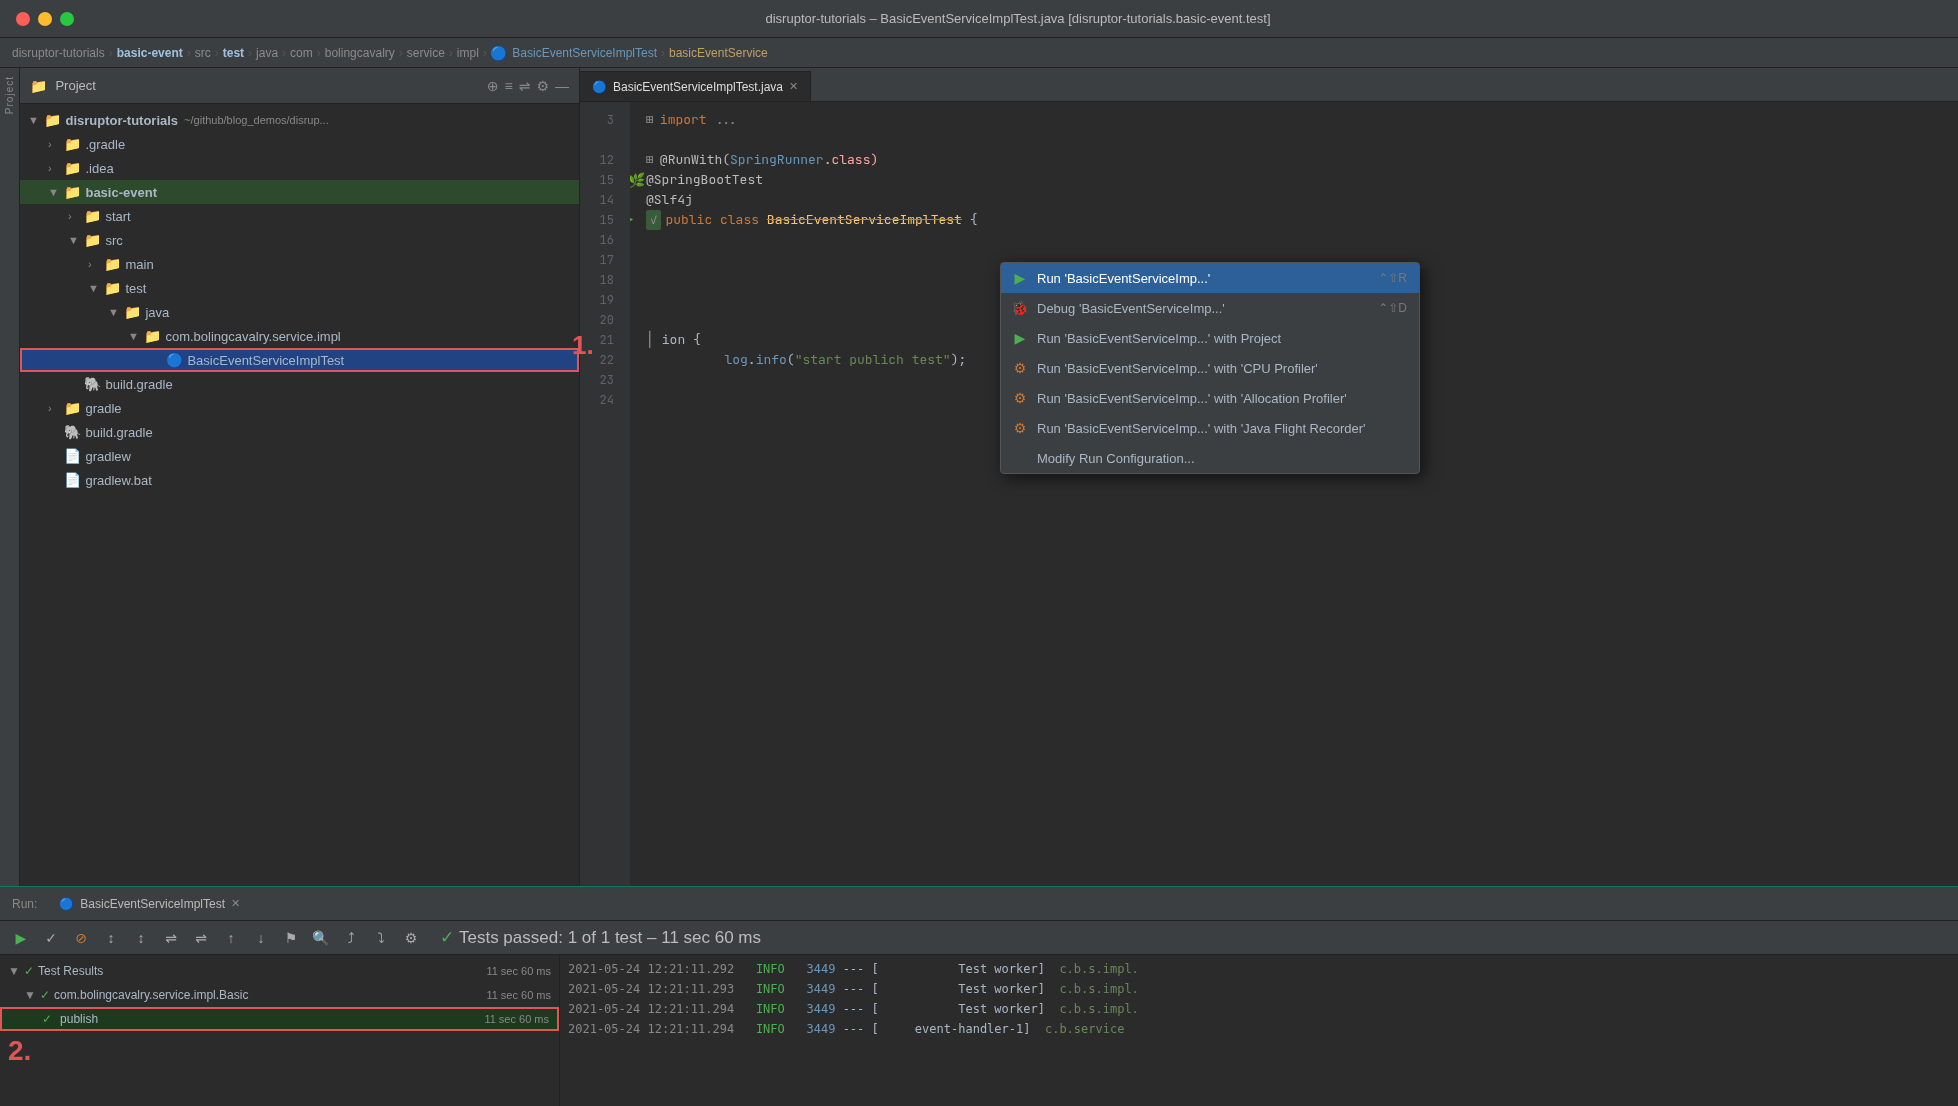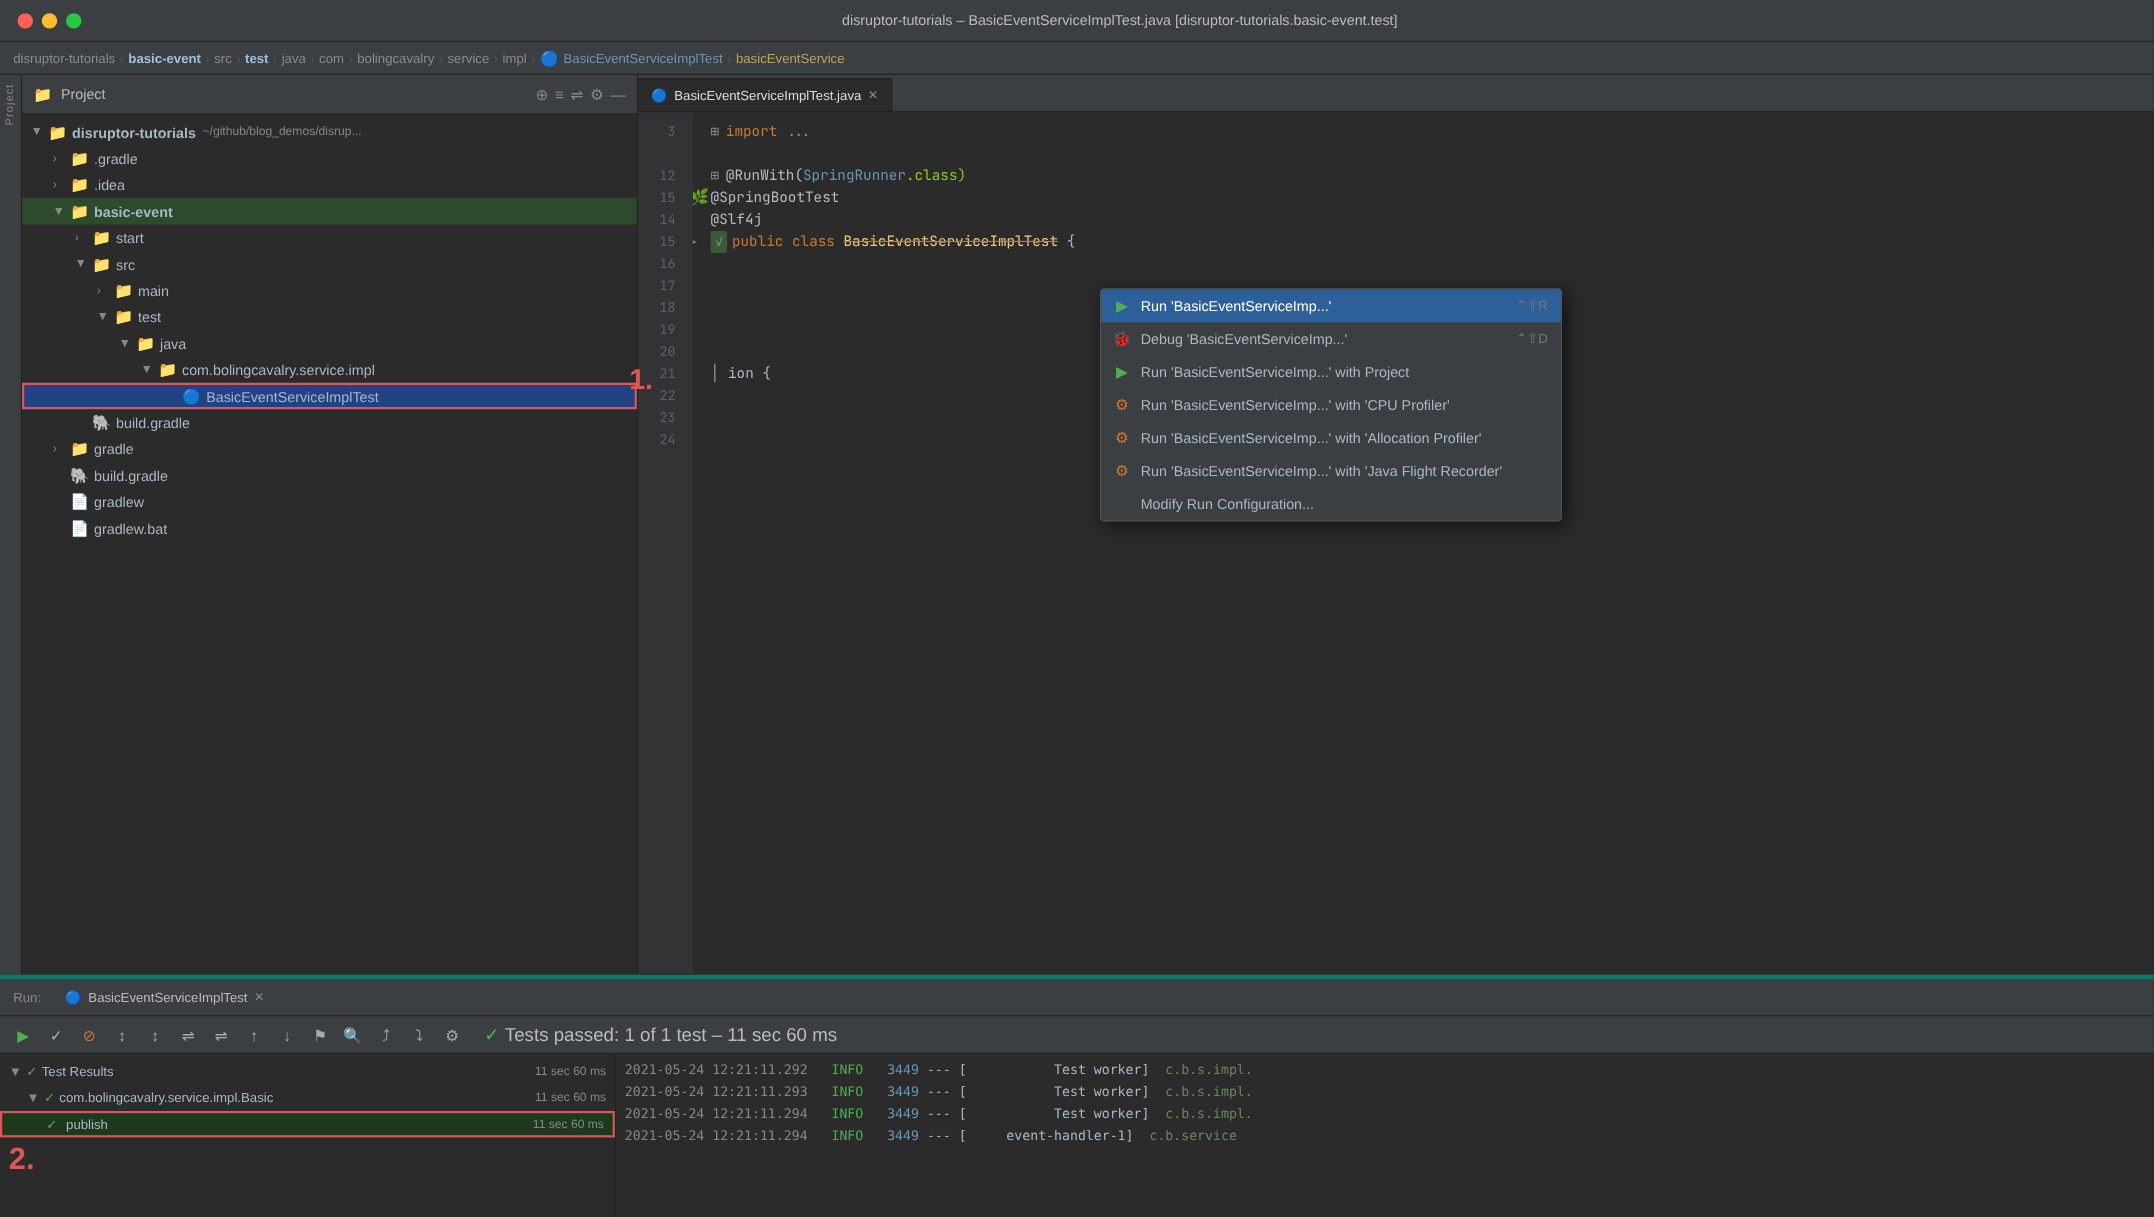--- a/index.html
+++ b/index.html
@@ -252,21 +252,21 @@
     .menu-item.active { background: #2d6099; }
     .menu-icon { font-size: 14px; width: 18px; text-align: center; }
     .menu-label { flex: 1; color: #a9b7c6; }
     .menu-shortcut { color: #777; font-size: 12px; }
     .menu-item.active .menu-label { color: #fff; }
 
     
     .run-panel {
       height: 220px;
       background: #2b2b2b;
-      border-top: 4px solid #0f766e;
+      border-top: 1px solid #0f766e;
       display: flex;
       flex-direction: column;
       flex-shrink: 0;
     }
 
     .run-header {
       background: #3c3f41;
       height: 34px;
       display: flex;
       align-items: center;
@@ -558,21 +558,21 @@
             <span>&nbsp;</span>
             <span style="color:#888">...</span>
           </div>
 
           <div class="code-line">&nbsp;</div>
 
           <div class="code-line">
             <span style="color:#888;margin-right:6px">⊞</span>
             <span style="color:#bbb">@RunWith(</span>
               <span class="ann-val">SpringRunner</span>
-              <span style="color:#84cc16">.class)</span>
+              <span style="color:#fca5a5">.class)</span>
           </div>
 
           <div class="code-line" style="position:relative">
             <span style="position:absolute;left:-18px;font-size:14px;color:#4caf50">🌿</span>
             <span style="color:#bbb">@SpringBootTest</span>
           </div>
 
           <div class="code-line">
             <span style="color:#bbb">@Slf4j</span>
           </div>
@@ -592,20 +592,29 @@
           <div class="code-line">&nbsp;</div>
           <div class="code-line">&nbsp;</div>
           <div class="code-line">&nbsp;</div>
           <div class="code-line">&nbsp;</div>
 
           <div class="code-line">
             <span style="color:#888">│</span>
             <span style="color:#a9b7c6;margin-left:8px">ion {</span>
           </div>
 
+          <div class="code-line">
+            <span style="color:#606366;margin-right:16px">&nbsp;&nbsp;&nbsp;&nbsp;&nbsp;&nbsp;&nbsp;&nbsp;</span>
+            <span class="log-method">log</span>
+            <span style="color:#a9b7c6">.</span>
+            <span class="log-method">info</span>
+            <span style="color:#a9b7c6">(</span>
+            <span class="str">"start publich test"</span>
+            <span style="color:#a9b7c6">);</span>
+          </div>
 
           <div class="code-line">&nbsp;</div>
         </div>
       </div>
 
       <div class="context-menu">
 
         <div class="menu-item active">
           <span class="menu-icon" style="color:#4caf50">▶</span>
           <span class="menu-label">Run 'BasicEventServiceImp...'</span>

